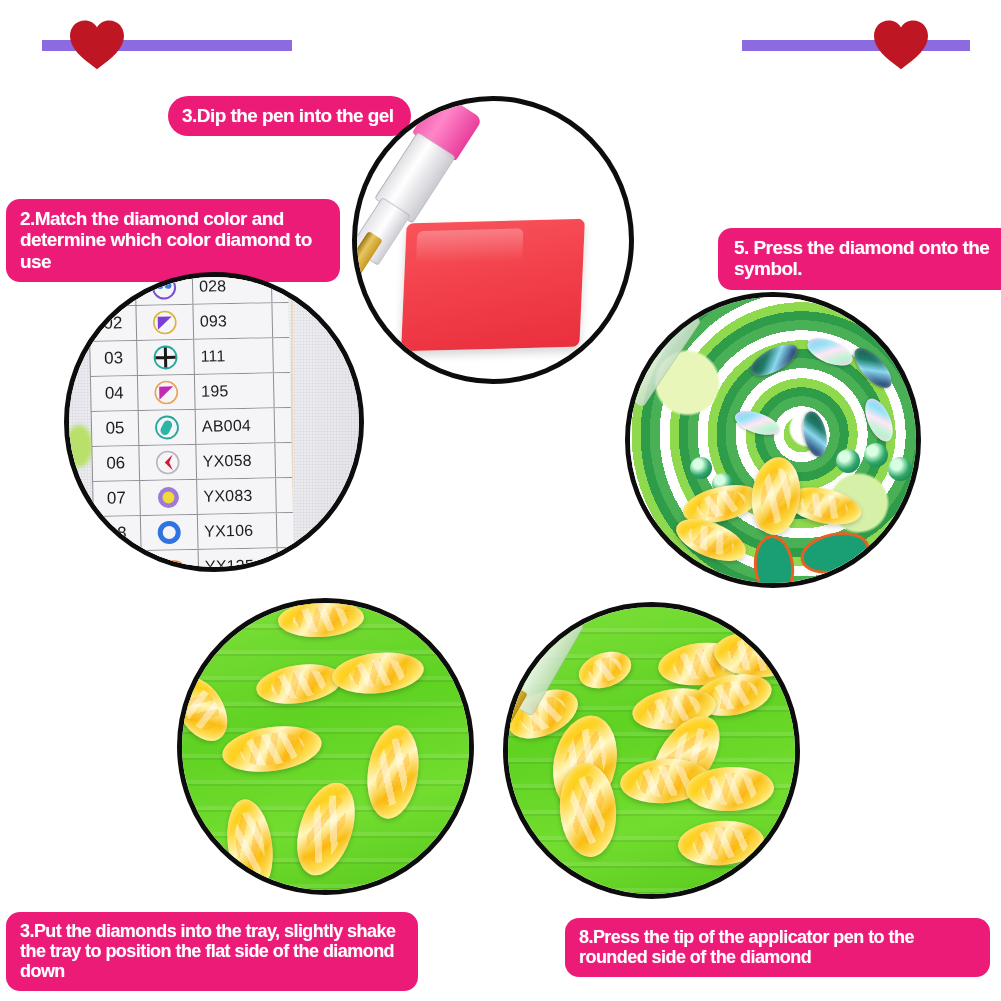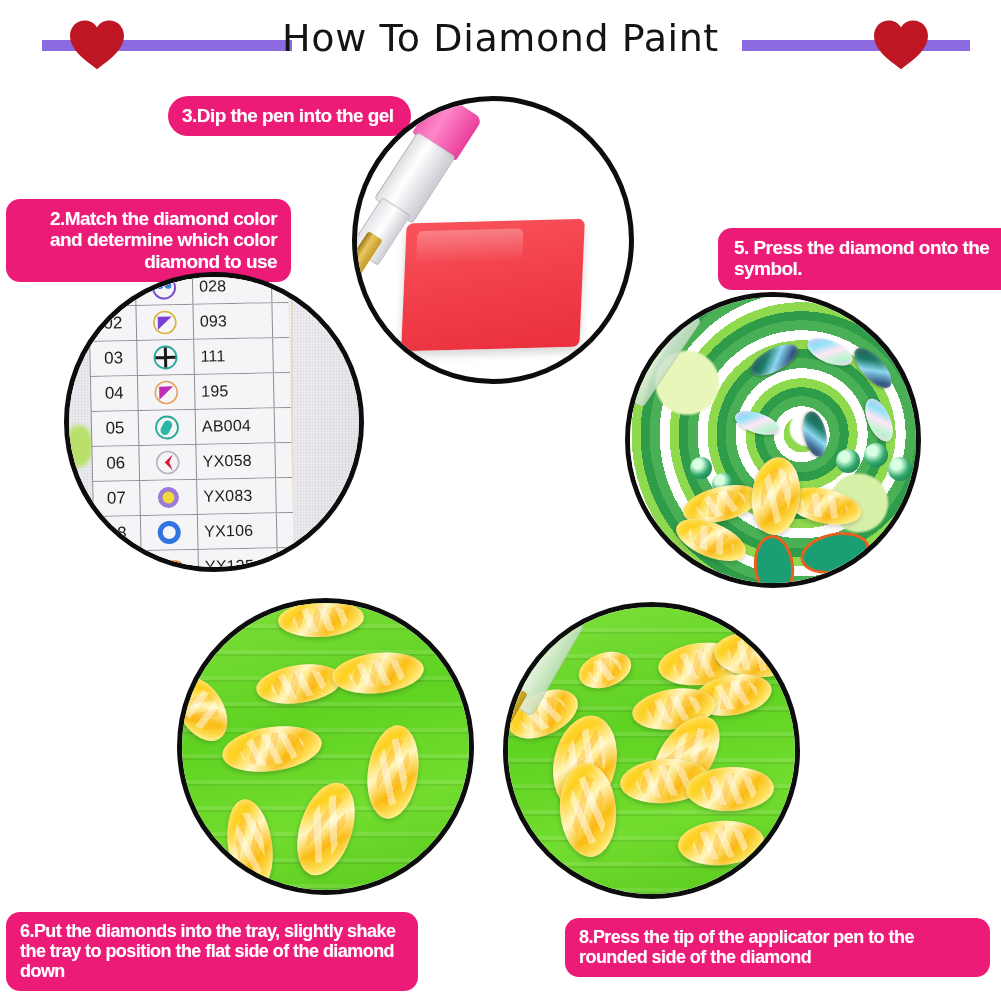--- a/index.html
+++ b/index.html
@@ -60,21 +60,21 @@
     font-weight: 700;
     font-size: 19px;
     line-height: 1.12;
     padding: 9px 14px 10px 14px;
     box-sizing: border-box;
     font-family: "Liberation Sans", sans-serif;
     letter-spacing: -0.55px;
     text-shadow: 0 0 1px rgba(255,255,255,0.35);
   }
   #pill-1 { left: 168px; top: 96px;  width: 243px; border-radius: 20px; }
-  #pill-2 { left: 6px;   top: 199px; width: 285px; text-align: right; }
+  #pill-2 { left: 6px;   top: 199px; width: 334px; }
   #pill-5 { left: 718px; top: 228px; width: 309px; padding-left: 16px; }
   #pill-3 { left: 6px;   top: 912px; width: 412px; font-size: 18px; }
   #pill-4 { left: 565px; top: 918px; width: 425px; font-size: 18px; }
 
   
   .bubble {
     position: absolute;
     border: 5px solid #0d0d0d;
     border-radius: 50%;
     overflow: hidden;
@@ -267,21 +267,20 @@
     <svg viewBox="0 0 32 30" aria-hidden="true">
       <path d="M16 29C7 22.5 1 17.2 1 10.6 1 5.6 4.6 2 9.2 2c2.9 0 5.4 1.5 6.8 3.8C17.4 3.5 19.9 2 22.8 2 27.4 2 31 5.6 31 10.6 31 17.2 25 22.5 16 29z" fill="#BE1622"></path>
     </svg>
   </div>
   <div class="heart right">
     <svg viewBox="0 0 32 30" aria-hidden="true">
       <path d="M16 29C7 22.5 1 17.2 1 10.6 1 5.6 4.6 2 9.2 2c2.9 0 5.4 1.5 6.8 3.8C17.4 3.5 19.9 2 22.8 2 27.4 2 31 5.6 31 10.6 31 17.2 25 22.5 16 29z" fill="#BE1622"></path>
     </svg>
   </div>
 
-  <div id="page-title">How To Diamond Paint</div>
 </div>
 
 <div class="pill" id="pill-1">3.Dip the pen into the gel</div>
 
 <div class="bubble" id="bubble-1">
   <div class="scene">
     <div class="gel-pad"></div>
     <div class="pen1">
       <div class="cap"></div>
       <div class="barrel"></div>
@@ -447,21 +446,21 @@
     <div class="gem marquise" style="left:74px;top:62px;width:86px;height:38px;transform:rotate(-8deg);"></div>
     <div class="gem marquise" style="left:150px;top:50px;width:92px;height:40px;transform:rotate(-6deg);"></div>
     <div class="gem marquise" style="left:-16px;top:84px;width:70px;height:44px;transform:rotate(58deg);"></div>
     <div class="gem marquise" style="left:40px;top:124px;width:100px;height:44px;transform:rotate(-8deg);"></div>
     <div class="gem marquise" style="left:186px;top:122px;width:50px;height:94px;transform:rotate(8deg);"></div>
     <div class="gem marquise" style="left:118px;top:178px;width:52px;height:96px;transform:rotate(18deg);"></div>
     <div class="gem marquise" style="left:46px;top:196px;width:44px;height:92px;transform:rotate(-8deg);"></div>
   </div>
 </div>
 
-<div class="pill" id="pill-3">6.Put the diamonds into the tray, slightly shake the tray to position the flat side of the diamond down</div>
+<div class="pill" id="pill-3">3.Put the diamonds into the tray, slightly shake the tray to position the flat side of the diamond down</div>
 
 <div class="bubble" id="bubble-4">
   <div class="scene">
     <div class="greentray"></div>
 
     <div class="gem marquise" style="left:150px;top:36px;width:86px;height:42px;transform:rotate(-6deg);"></div>
     <div class="gem marquise" style="left:206px;top:26px;width:80px;height:44px;transform:rotate(6deg);"></div>
     <div class="gem marquise" style="left:70px;top:46px;width:54px;height:34px;transform:rotate(-18deg);"></div>
     <div class="gem marquise" style="left:186px;top:68px;width:78px;height:40px;transform:rotate(-10deg);"></div>
     <div class="gem marquise" style="left:124px;top:82px;width:84px;height:40px;transform:rotate(-8deg);"></div>

